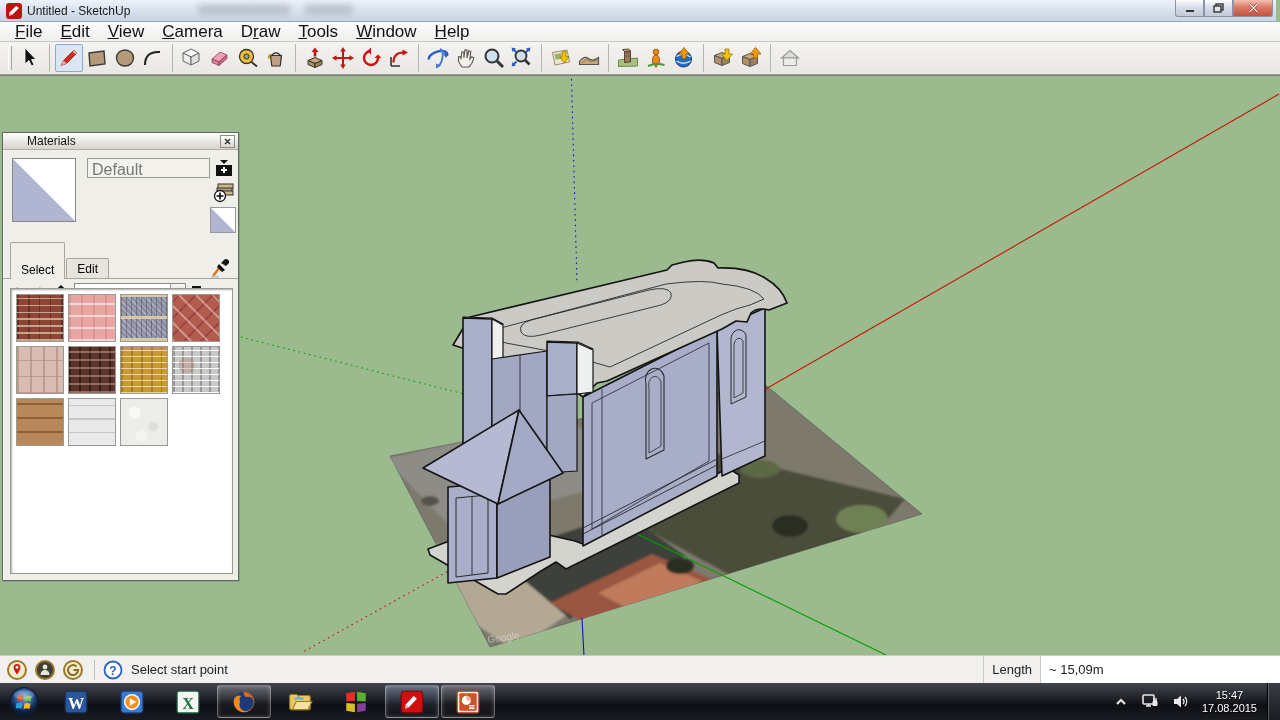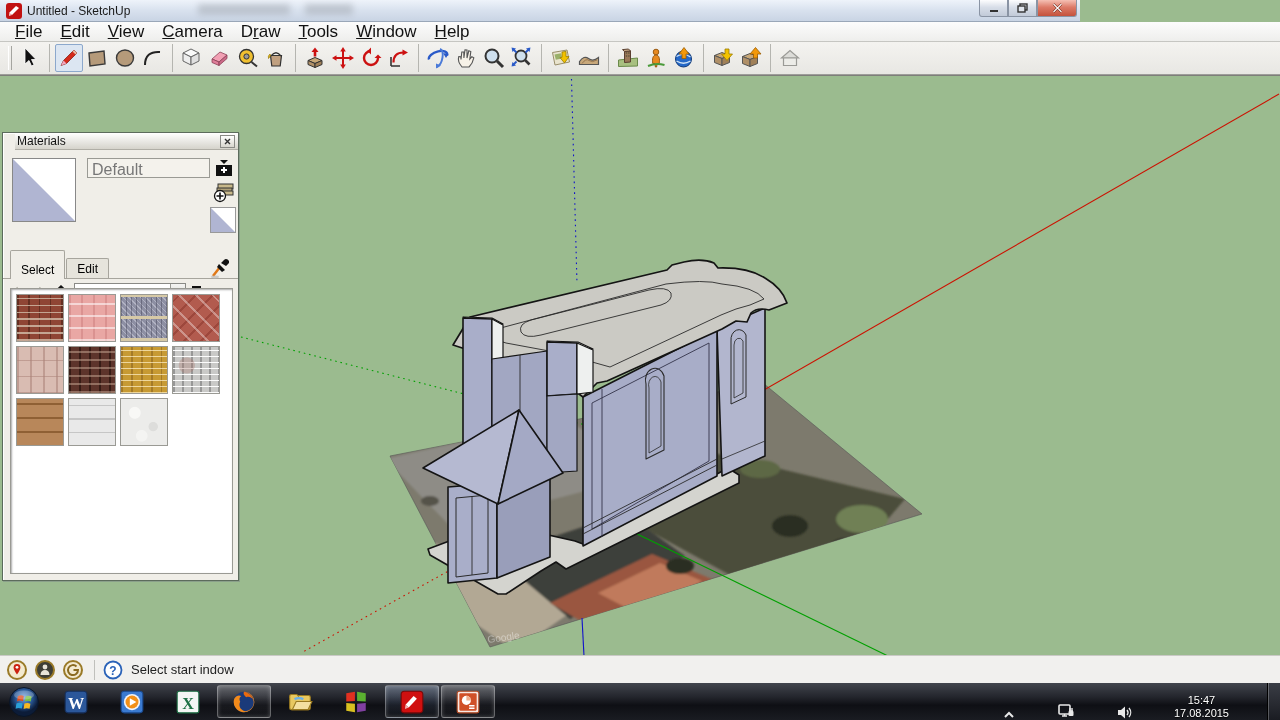--- a/index.html
+++ b/index.html
@@ -1,20 +1,20 @@
 <!DOCTYPE html>
 <html><head>
 <meta charset="utf-8">
 <style>
   * { box-sizing: border-box; margin:0; padding:0; }
   html,body { width:1280px; height:720px; overflow:hidden; font-family:"Liberation Sans",sans-serif; }
   #screen { position:relative; width:1280px; height:720px; background:#9bbb8f; }
 
   
-  #titlebar { position:absolute; left:0; top:0; width:1080px; height:22px;
+  #titlebar { position:absolute; left:0; top:0; width:1276px; height:22px;
     background:linear-gradient(#eef3fa,#d8e1ee 50%,#c9d4e4); border-bottom:1px solid #9aa7b8;
     display:flex; align-items:center; padding:0 4px; }
   #app-icon { width:16px; height:16px; margin:0 5px 0 2px; flex:0 0 auto; }
   #title-text { font-size:12px; color:#1a1a1a; }
   .ghost-blur { position:absolute; top:4px; height:11px; background:#9aa0a8; opacity:.45; filter:blur(3px); border-radius:2px; }
   #win-buttons { position:absolute; right:3px; top:0; display:flex; }
   .winbtn { width:29px; height:17px; border:1px solid #8a94a4; border-top:none; display:flex; align-items:center; justify-content:center;
     background:linear-gradient(#fdfdfe,#d8dee8 45%,#c2cad8); color:#333; font-size:9px; }
   .winbtn:first-child { border-radius:0 0 0 3px; }
   .winbtn.close { background:linear-gradient(#f5c0b4,#dd7b68 45%,#c4523c); border-radius:0 0 3px 0; width:40px; }
@@ -40,36 +40,36 @@
 
   
   #viewport { position:absolute; left:0; top:75px; width:1280px; height:580px; background:#9bbb8f; border-top:1px solid #7e7e7a; }
   #scene { display:block; }
 
   
   #materials { position:absolute; left:2px; top:132px; width:237px; height:449px;
     background:#f0eeE8; background:#f0eee8; border:1px solid #5c6b5c;
     box-shadow:1px 1px 0 #8aa08a, inset 1px 1px 0 #ffffff; font-size:11px; }
   #mat-title { height:17px; background:linear-gradient(#ffffff,#d5d3cb); border-bottom:1px solid #b0aea6;
-    display:flex; align-items:center; padding:0 3px 0 2px;margin-left:12px; }
+    display:flex; align-items:center; padding:0 3px 0 24px; }
   #mat-title-text { flex:1; font-size:12px; color:#111; }
   #mat-close { width:15px; height:13px; border:1px solid #8a8a86; background:linear-gradient(#fff,#d8d6ce);
     display:flex; align-items:center; justify-content:center; font-size:8px; color:#333; }
   #mat-top { position:relative; height:105px; }
   #mat-preview { position:absolute; left:9px; top:8px; width:64px; height:64px; background:#fff;
     border:1px solid #888; box-shadow:inset 1px 1px 2px #999; }
   #mat-preview svg { display:block; }
   #mat-name { position:absolute; left:84px; top:8px; width:123px; height:20px; border:1px solid #9a9a94;
     background:#f4f2ec; color:#777; font-size:16px; padding:2px 4px; }
   .mat-side-icon { position:absolute; left:209px; width:24px; height:24px; display:flex; align-items:center; justify-content:center; }
   #mat-swatch-mini { position:absolute; left:207px; top:57px; width:26px; height:26px; border:1px solid #999; background:#fff; }
   #mat-swatch-mini svg { display:block; }
   #mat-tabs { position:relative; height:22px; border-bottom:1px solid #a7a59d; margin-top:2px; padding-left:7px; display:flex; align-items:flex-end; }
   .mat-tab { font-size:12px; padding:3px 10px 2px; border:1px solid #a7a59d; border-bottom:none; background:#e6e4dc; margin-right:1px; border-radius:2px 2px 0 0; }
-  .mat-tab.active { background:#f0eee8; position:relative; top:1px; padding-top:12px; }
+  .mat-tab.active { background:#f0eee8; position:relative; top:1px; padding-top:20px; }
   #mat-eyedropper { position:absolute; right:6px; top:0; }
   #mat-nav { height:28px; display:flex; align-items:center; padding:0 5px; gap:4px; }
   .nav-arrow { width:18px; height:18px; display:flex; align-items:center; justify-content:center; }
   #mat-dropdown { flex:0 0 auto; width:112px; height:20px; border:1px solid #8a8a86; background:#fff; display:flex; align-items:center; }
   #mat-dropdown-text { flex:1; font-size:11px; padding:0 2px; white-space:nowrap; overflow:hidden; color:#111; }
   #mat-dropdown-btn { width:15px; height:18px; background:linear-gradient(#f4f4f2,#d6d4cc); border-left:1px solid #9a9a94;
     display:flex; align-items:center; justify-content:center; font-size:7px; color:#333; }
   #mat-list { position:absolute; left:7px; top:155px; width:223px; height:286px; background:#fff;
     border:1px solid #9a9a94; box-shadow:inset 1px 1px 2px #aaa; padding:5px 0 0 4px; }
   .swatch { float:left; width:48px; height:48px; margin:0 3px 4px 1px; border:1px solid #9a9a94; }
@@ -84,21 +84,21 @@
   #length-label { border-left:1px solid #c9c9c5; padding:0 8px; display:flex; align-items:center; height:100%; }
   #length-value { width:240px; height:100%; background:#fff; border-left:1px solid #c9c9c5; display:flex; align-items:center; padding:0 8px; }
 
   
   #taskbar { position:absolute; left:0; top:683px; width:1280px; height:37px;
     background:linear-gradient(#42454d,#23252c 38%,#0e0f14 60%,#1a1c22); display:flex; align-items:center; }
   #start-orb { width:48px; height:37px; display:flex; align-items:center; justify-content:center; }
   .task-btn { width:54px; height:33px; margin:0 1px; display:flex; align-items:center; justify-content:center; border-radius:3px; }
   .task-btn.open { border:1px solid rgba(255,255,255,.35); background:linear-gradient(rgba(255,255,255,.22),rgba(255,255,255,.06) 50%,rgba(0,0,0,.15)); box-shadow:inset 0 0 4px rgba(255,255,255,.25); }
   .task-btn.active { background:linear-gradient(rgba(180,200,230,.35),rgba(90,110,140,.25) 50%,rgba(0,0,0,.2)); }
-  #tray { margin-left:auto; display:flex; align-items:flex-end; height:100%;gap:28px; }
+  #tray { margin-left:auto; display:flex; align-items:center; height:100%; }
   .tray-icon { margin:0 7px; display:flex; align-items:center; }
   #clock { text-align:center; color:#fff; font-size:11px; line-height:13px; margin:0 10px 0 6px; text-shadow:0 1px 1px #000; }
   #show-desktop { width:13px; height:37px; border-left:1px solid #000; box-shadow:inset 1px 0 0 rgba(255,255,255,.25); background:linear-gradient(#3a3d45,#1a1c22); }
 </style>
 </head>
 <body>
 
 <div id="screen">
 
   <div id="titlebar">
@@ -529,21 +529,25 @@
       </svg>
     <svg class="sb-icon" width="22" height="22" viewBox="0 0 22 22">
         <circle cx="11" cy="11" r="9" fill="#f3ead0" stroke="#9a7a28" stroke-width="2"></circle>
         <path d="M14.5 7.5 A5 5 0 1 0 16 11 L11.5 11" fill="none" stroke="#8a6a20" stroke-width="2"></path>
       </svg>
     <div id="sb-sep"></div>
     <svg width="20" height="20" viewBox="0 0 20 20">
         <circle cx="10" cy="10" r="8.5" fill="#fff" stroke="#2a62b8" stroke-width="1.8"></circle>
         <text x="10" y="14.5" text-anchor="middle" font-size="12" font-weight="bold" fill="#2a62b8" font-family="Liberation Sans">?</text>
       </svg>
-    <span id="sb-hint">Select start indow</span>
+    <span id="sb-hint">Select start point</span>
+    <div id="sb-right">
+      <div id="length-label">Length</div>
+      <div id="length-value">~ 15,09m</div>
+    </div>
   </div>
 
   <div id="taskbar">
     <div id="start-orb">
       <svg width="32" height="32" viewBox="0 0 32 32">
         <defs>
             <radialGradient id="orbg" cx="50%" cy="35%">
               <stop offset="0%" stop-color="#7aa8e0"></stop>
               <stop offset="55%" stop-color="#2a5a9a"></stop>
               <stop offset="100%" stop-color="#0c1c38"></stop>

